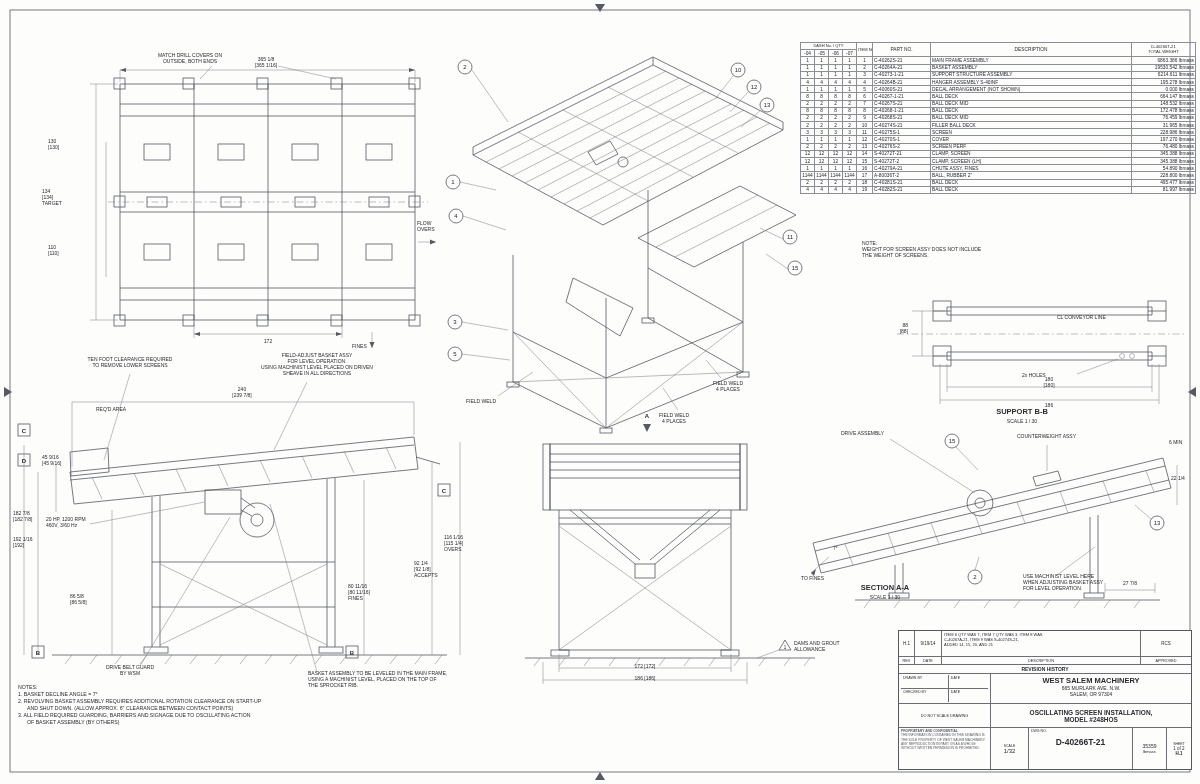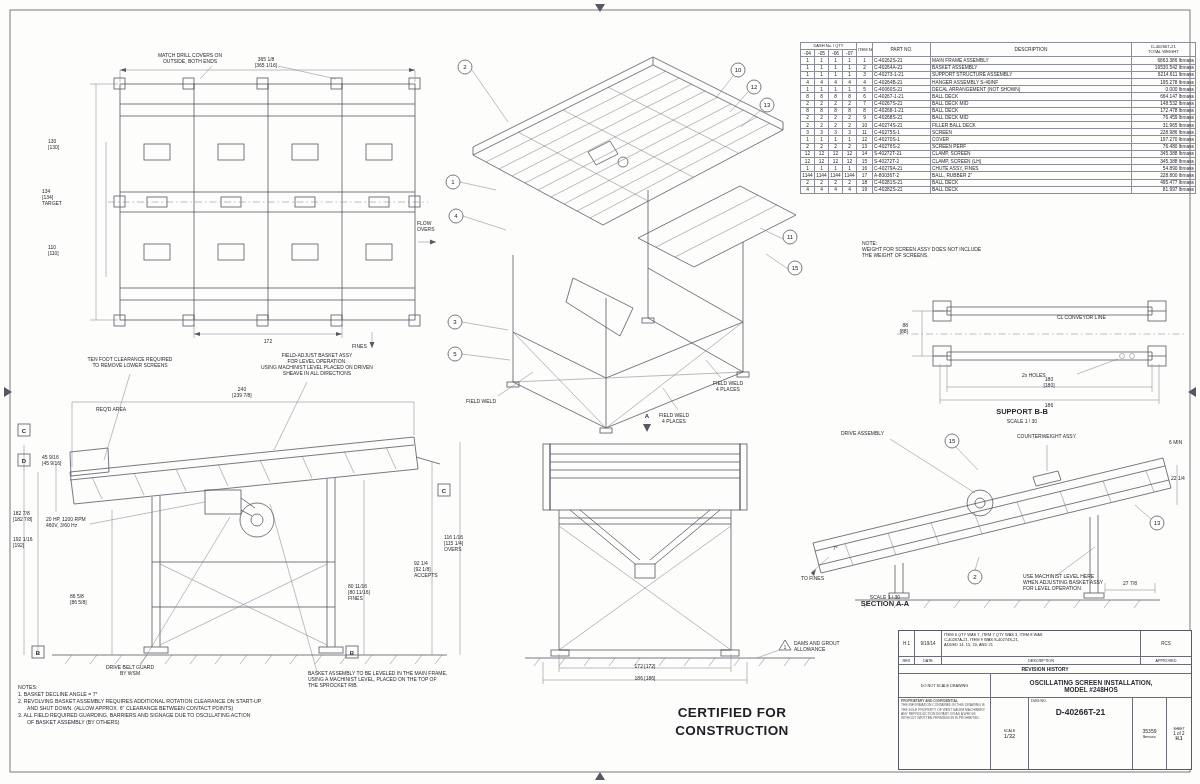--- a/index.html
+++ b/index.html
@@ -642,56 +642,69 @@
     <div class="lb" style="left:374px;top:14px">6 MIN</div>
     <div class="lb" style="left:376px;top:50px">22 1/4</div>
     <div class="lb cc" style="left:335px;top:155px">27 7/8</div>
     <div class="lb" style="left:38px;top:120px">7°</div>
     <div class="lb" style="left:6px;top:150px">TO FINES</div>
     <div class="lb" style="left:228px;top:148px">
       <div>USE MACHINIST LEVEL HERE</div>
       <div>WHEN ADJUSTING BASKET ASSY</div>
       <div>FOR LEVEL OPERATION.</div>
     </div>
-    <div class="lb cc t7" style="left:90px;top:174px">SECTION A-A</div>
+    <div class="lb cc t7" style="left:90px;top:158px">SECTION A-A</div>
     <div class="lb cc" style="left:90px;top:169px">SCALE 1 / 30</div>
   </div>
 
   <div class="notesbox" style="left:18px;top:684px">
     <div>NOTES:</div>
     <div>1.  BASKET DECLINE ANGLE = 7°</div>
     <div>2.  REVOLVING BASKET ASSEMBLY REQUIRES ADDITIONAL ROTATION CLEARANCE ON START-UP</div>
     <div style="padding-left:9px">AND SHUT DOWN. (ALLOW APPROX. 6" CLEARANCE BETWEEN CONTACT POINTS)</div>
     <div>3.  ALL FIELD REQUIRED GUARDING, BARRIERS AND SIGNAGE DUE TO OSCILLATING ACTION</div>
     <div style="padding-left:9px">OF BASKET ASSEMBLY (BY OTHERS)</div>
   </div>
 
-  <div class="stamp" style="left:652px;top:704px;width:160px">
-    <div>CERTIFIED FOR</div>
-    <div>CONSTRUCTION</div>
-  </div>
 
   <div class="tb" style="left:898px;top:630px;width:294px;height:140px">
     <div class="row" style="height:26px">
       <div class="cell ctr" style="width:16px">H.1</div>
       <div class="cell ctr" style="width:27px">9/19/14</div>
       <div class="cell" style="width:199px;font-size:4px;line-height:1.3">
         <div>ITEM 6 QTY WAS 7, ITEM 7 QTY WAS 3, ITEM 8 WAS</div>
         <div>C-40267A-21, ITEM 9 WAS S-40274S-21,</div>
         <div>ADDED 14, 15, 20, AND 21</div>
       </div>
       <div class="cell ctr" style="flex:1">RCS</div>
     </div>
     <div class="row" style="height:8px;font-size:3.8px">
       <div class="cell ctr" style="width:16px">REV</div>
       <div class="cell ctr" style="width:27px">DATE</div>
       <div class="cell ctr" style="width:199px">DESCRIPTION</div>
       <div class="cell ctr" style="flex:1">APPROVED</div>
     </div>
     <div class="row ctr" style="height:9px;font-weight:bold;font-size:5px">REVISION HISTORY</div>
+    <div class="row" style="height:30px">
+      <div class="cell col" style="width:92px">
+        <div class="row" style="flex:1">
+          <div class="cell" style="width:55%;font-size:3.6px">DRAWN BY</div>
+          <div class="cell" style="flex:1;font-size:3.6px">DATE</div>
+        </div>
+        <div class="row" style="flex:1;border-bottom:none">
+          <div class="cell" style="width:55%;font-size:3.6px">CHECKED BY</div>
+          <div class="cell" style="flex:1;font-size:3.6px">DATE</div>
+        </div>
+      </div>
+      <div class="cell" style="flex:1;text-align:center;padding-top:2px">
+        <div style="font-size:7.5px;font-weight:bold">WEST SALEM MACHINERY</div>
+        <div style="font-size:5px">665 MURLARK AVE. N.W.</div>
+        <div style="font-size:5px">SALEM, OR 97304</div>
+      </div>
+    </div>
     <div class="row" style="height:24px">
       <div class="cell ctr" style="width:92px;font-size:3.8px">DO NOT SCALE DRAWING</div>
       <div class="cell ctr col" style="flex:1">
         <div style="font-size:6.5px;font-weight:bold">OSCILLATING SCREEN INSTALLATION,</div>
         <div style="font-size:6.5px;font-weight:bold">MODEL #248HOS</div>
       </div>
     </div>
     <div class="row" style="flex:1">
       <div class="cell" style="width:92px;font-size:3.3px;line-height:1.3;color:#585a63">
         <div style="font-weight:bold">PROPRIETARY AND CONFIDENTIAL</div>

